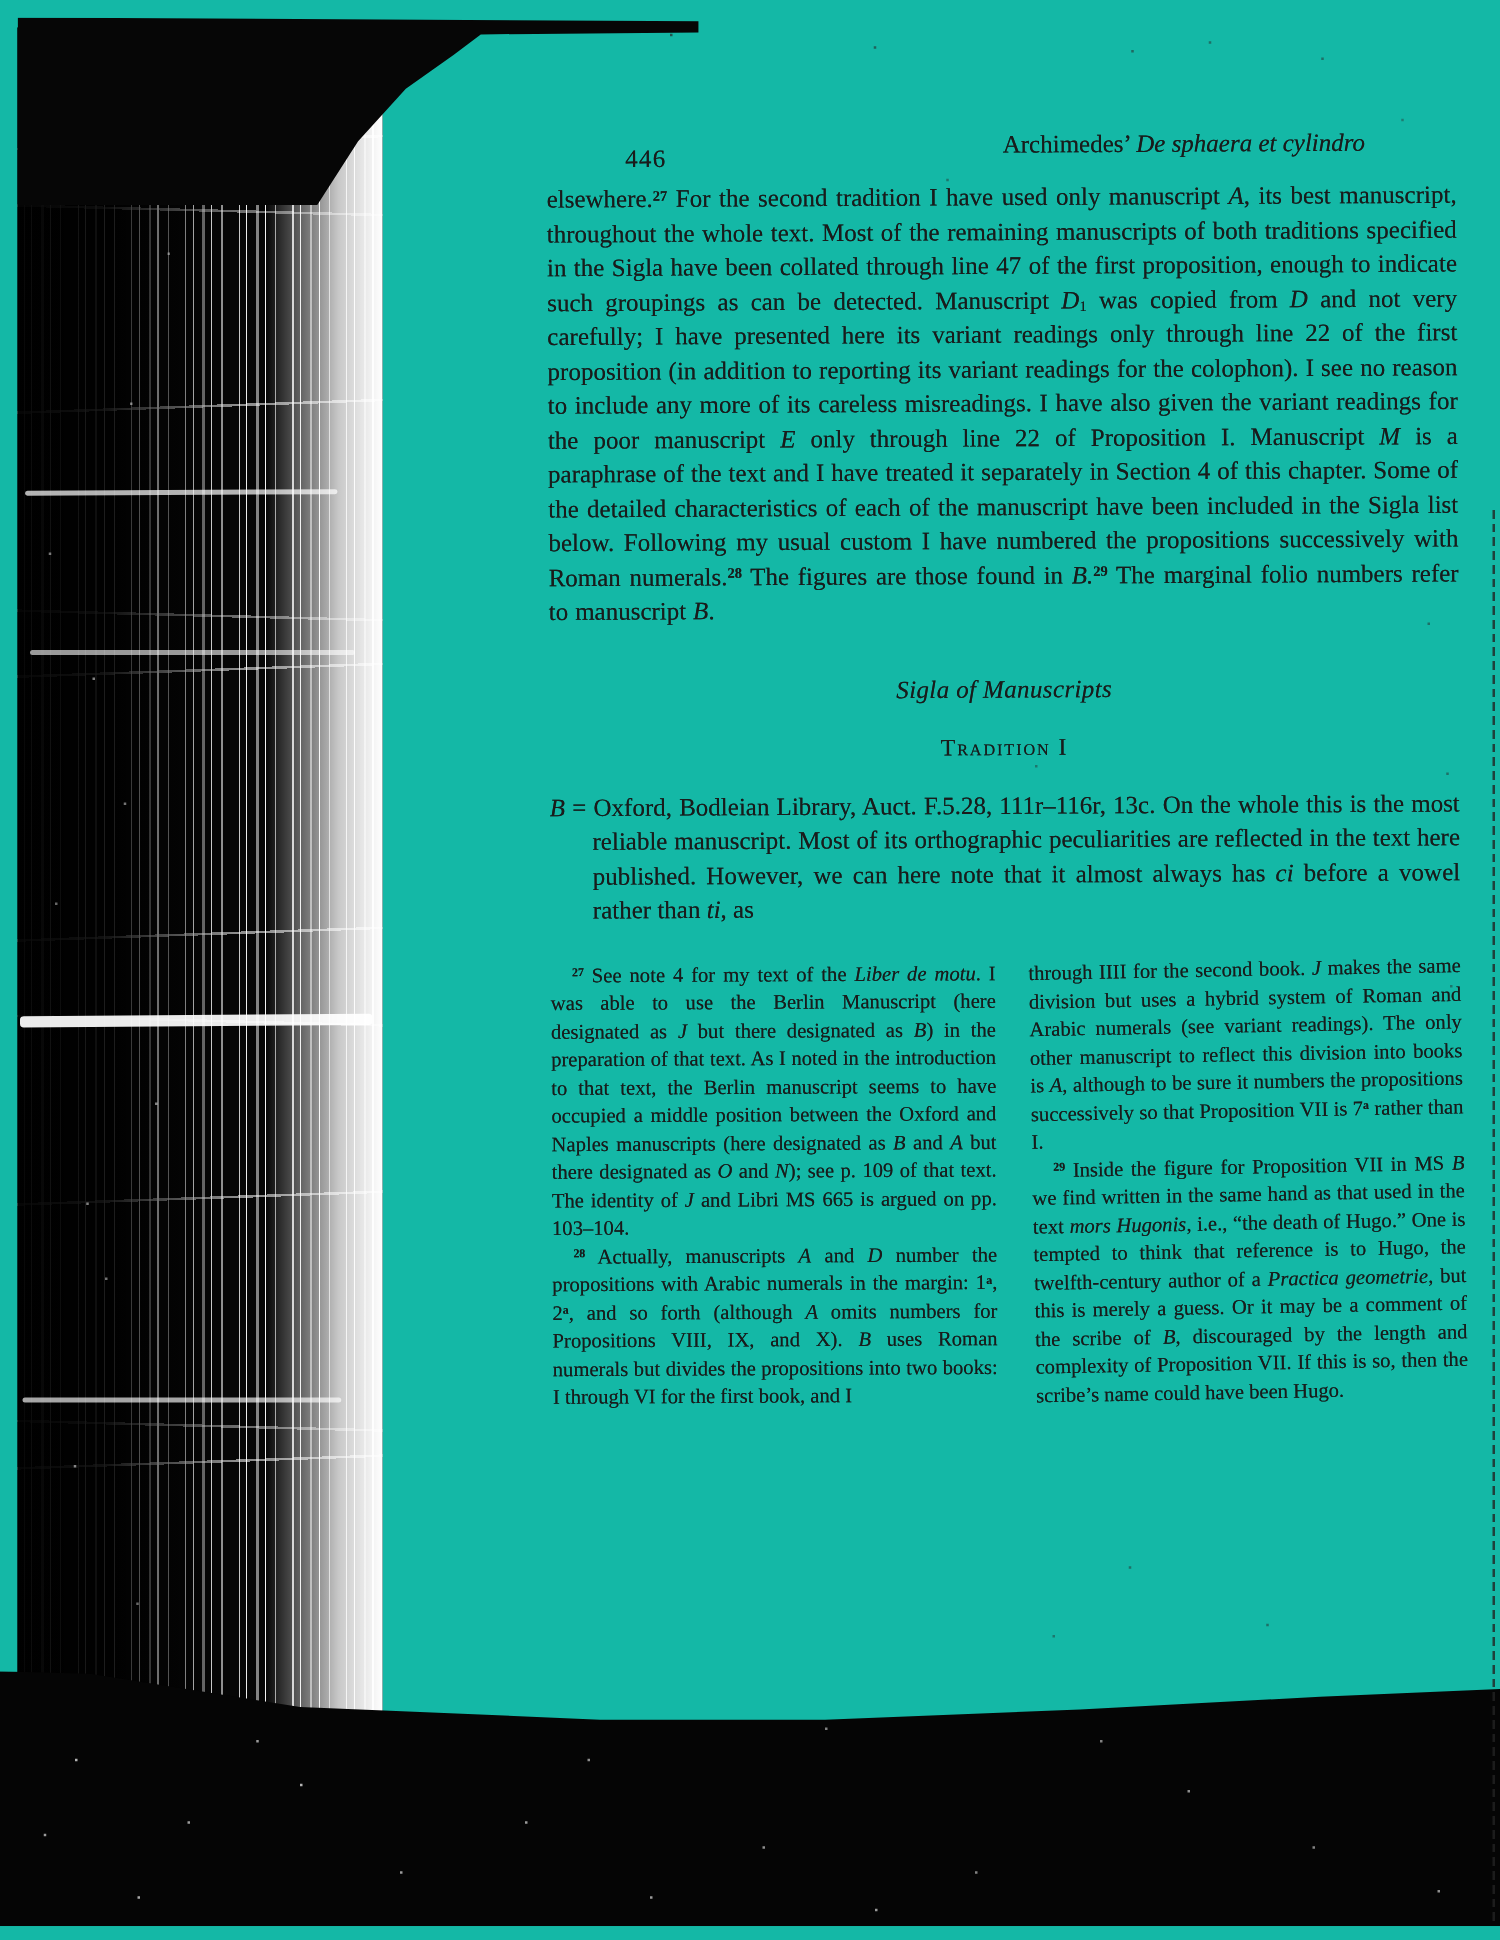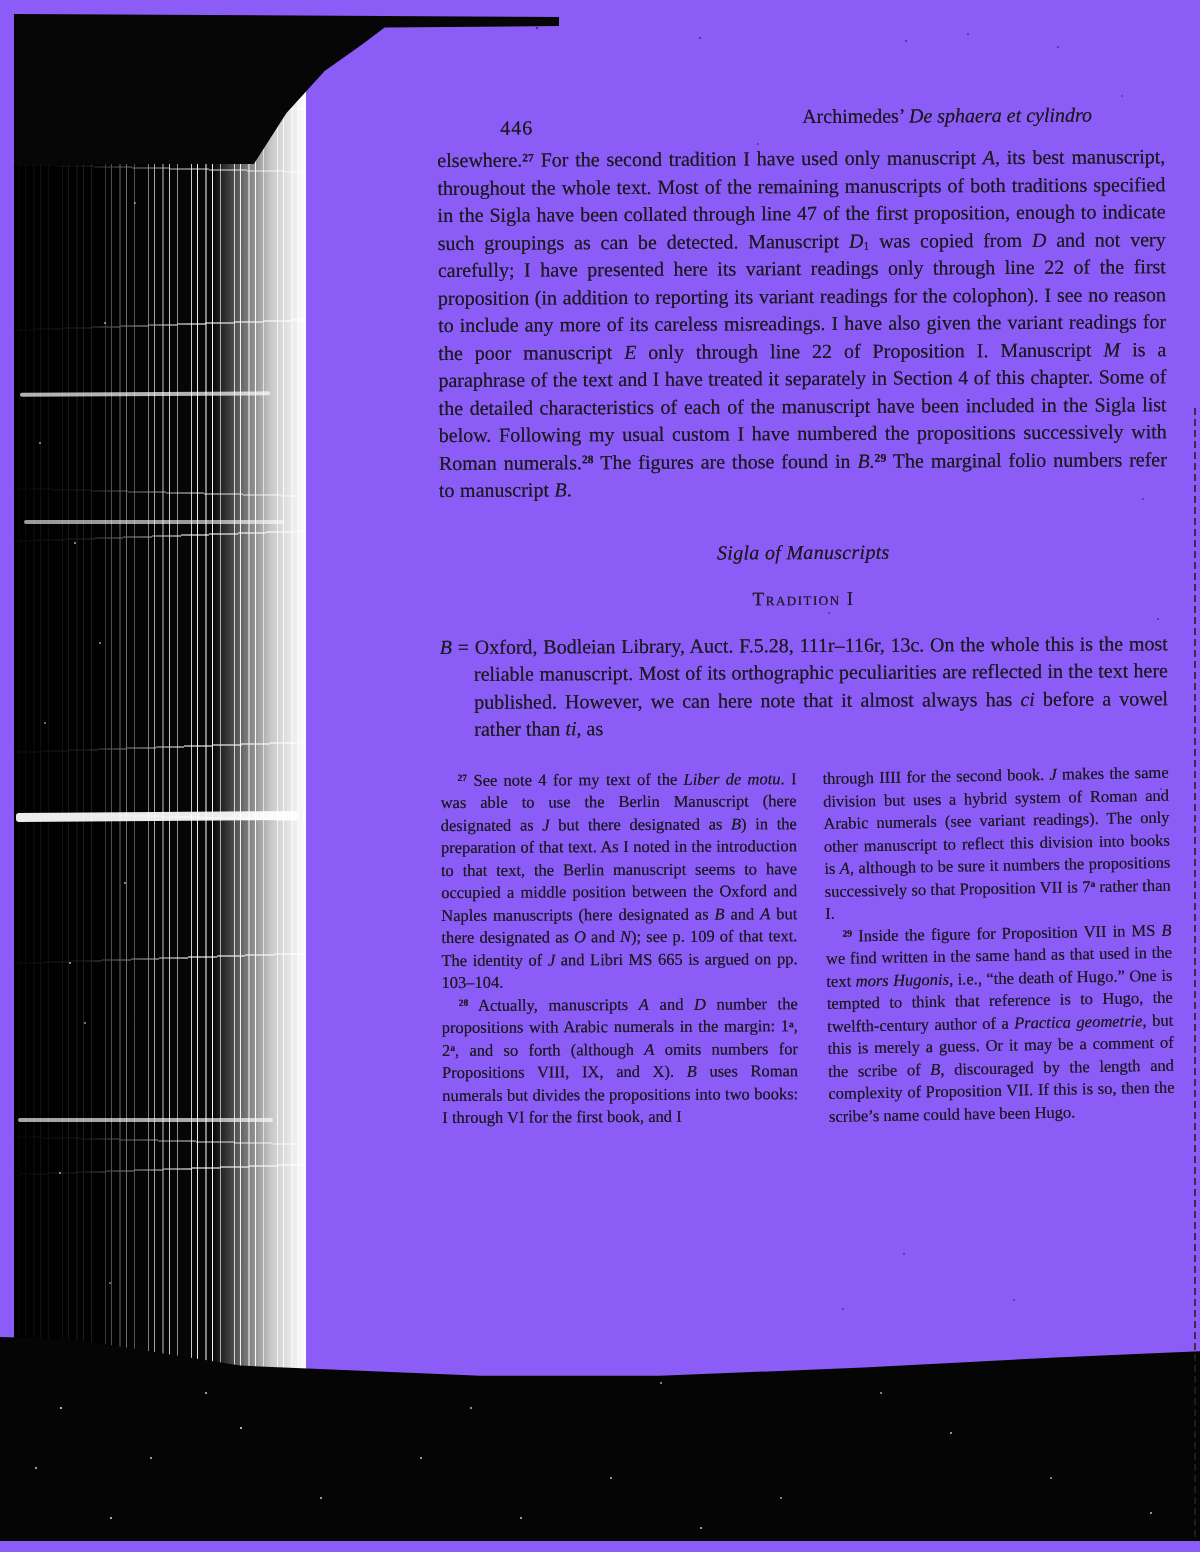--- a/index.html
+++ b/index.html
@@ -1,21 +1,21 @@
 <!DOCTYPE html>
 <html lang="en"><head>
 <meta charset="utf-8">
 <style>
   html, body { margin:0; padding:0; }
   body {
     width:1200px; height:1552px; overflow:hidden; background:#ffffff;
     font-family:"Liberation Serif", serif;
   }
   .scan-page {
-    position:relative; width:1200px; height:1552px; background:#8b5cf6;
+    position:relative; width:1200px; height:1552px; background:#14b8a6;
     color:#1b1b1b;
   }
 
   
   .book-edge {
     position:absolute; left:14px; top:22px; width:292px; height:1360px;
     background:
       repeating-linear-gradient(178deg, transparent 0 96px, rgba(255,255,255,.55) 96px 98px, transparent 98px 211px),
       repeating-linear-gradient(181.5deg, transparent 0 149px, rgba(255,255,255,.42) 149px 151px, transparent 151px 324px),
       repeating-linear-gradient(90deg,

